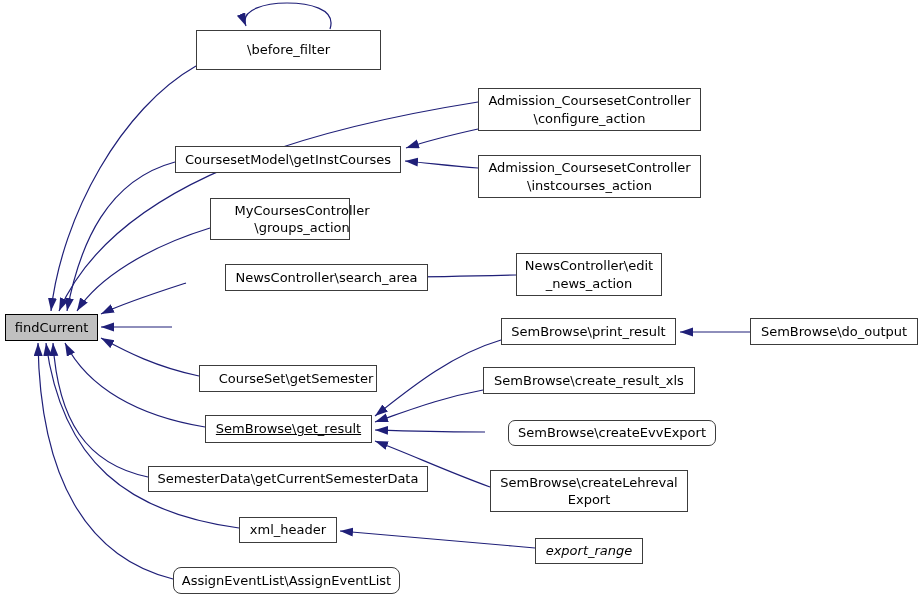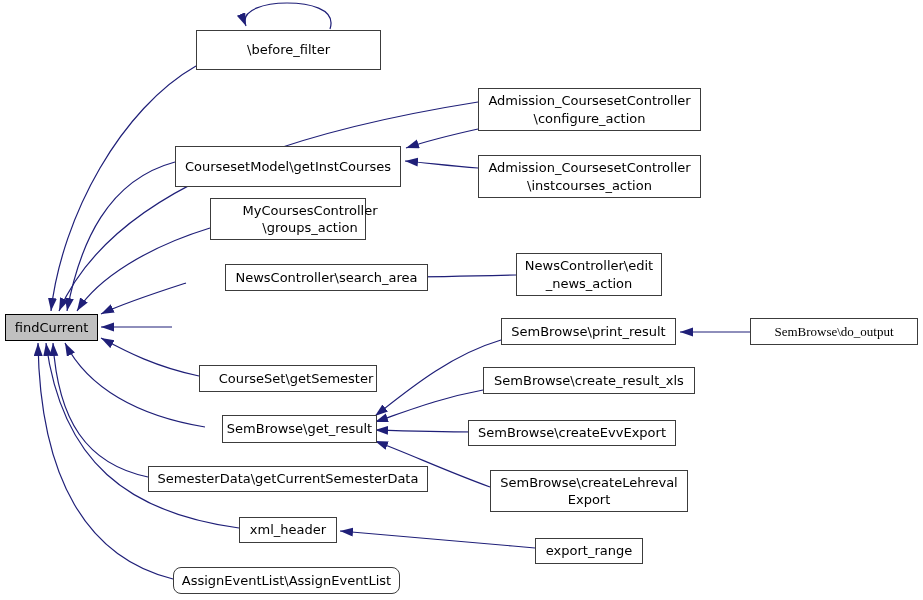--- a/index.html
+++ b/index.html
@@ -117,82 +117,82 @@
 
   <div class="node" style="left:196px; top:30px; width:185px; height:40px;">
     <span>\before_filter</span>
   </div>
 
   <div class="node" style="left:478px; top:88px; width:223px; height:43px;">
     <span>Admission_CoursesetController</span>
     <span>\configure_action</span>
   </div>
 
-  <div class="node" style="left:175px; top:146px; width:226px; height:41px;">
+  <div class="node" style="left:175px; top:146px; width:226px; height:27px;">
     <span>CoursesetModel\getInstCourses</span>
   </div>
 
   <div class="node" style="left:478px; top:155px; width:223px; height:43px;">
     <span>Admission_CoursesetController</span>
     <span>\instcourses_action</span>
   </div>
 
-  <div class="node" style="left:210px; top:198px; width:156px; height:42px;padding-left:44px;">
+  <div class="node" style="left:210px; top:198px; width:140px; height:42px;padding-left:44px;">
     <span>MyCoursesController</span>
     <span>\groups_action</span>
   </div>
 
   <div class="node" style="left:186px; top:264px; width:203px; height:27px;margin-left:39px;">
     <span>NewsController\search_area</span>
   </div>
 
   <div class="node" style="left:516px; top:253px; width:146px; height:43px;">
     <span>NewsController\edit</span>
     <span>_news_action</span>
   </div>
 
 
   <div class="node" style="left:501px; top:318px; width:175px; height:27px;">
     <span>SemBrowse\print_result</span>
   </div>
 
-  <div class="node" style="left:750px; top:318px; width:168px; height:27px;font-family:Liberation Serif, serif;">
+  <div class="node" style="left:750px; top:318px; width:168px; height:27px;">
     <span>SemBrowse\do_output</span>
   </div>
 
   <div class="node" style="left:199px; top:365px; width:178px; height:27px;padding-left:16px;">
     <span>CourseSet\getSemester</span>
   </div>
 
   <div class="node" style="left:483px; top:367px; width:212px; height:27px;">
     <span>SemBrowse\create_result_xls</span>
   </div>
 
-  <div class="node" style="left:222px; top:415px; width:155px; height:28px;">
+  <div class="node" style="left:205px; top:415px; width:167px; height:28px;text-decoration:underline;">
     <span>SemBrowse\get_result</span>
   </div>
 
-  <div class="node" style="left:468px; top:420px; width:208px; height:26px;">
+  <div class="node" style="left:508px; top:420px; width:208px; height:26px;border-radius:7px;">
     <span>SemBrowse\createEvvExport</span>
   </div>
 
   <div class="node" style="left:148px; top:466px; width:280px; height:26px;">
     <span>SemesterData\getCurrentSemesterData</span>
   </div>
 
   <div class="node" style="left:490px; top:470px; width:198px; height:42px;">
     <span>SemBrowse\createLehreval</span>
     <span>Export</span>
   </div>
 
   <div class="node" style="left:239px; top:517px; width:98px; height:26px;">
     <span>xml_header</span>
   </div>
 
-  <div class="node" style="left:535px; top:538px; width:108px; height:26px;">
+  <div class="node" style="left:535px; top:538px; width:108px; height:26px;font-style:italic;">
     <span>export_range</span>
   </div>
 
   <div class="node" style="left:173px; top:567px; width:227px; height:27px;border-radius:8px;">
     <span>AssignEventList\AssignEventList</span>
   </div>
 
 </div>
 
 </body></html>

